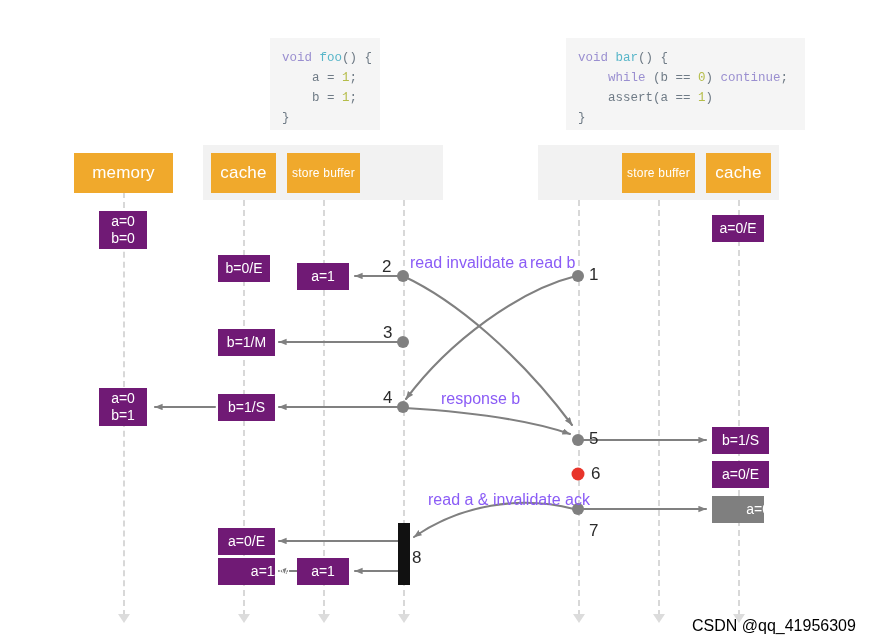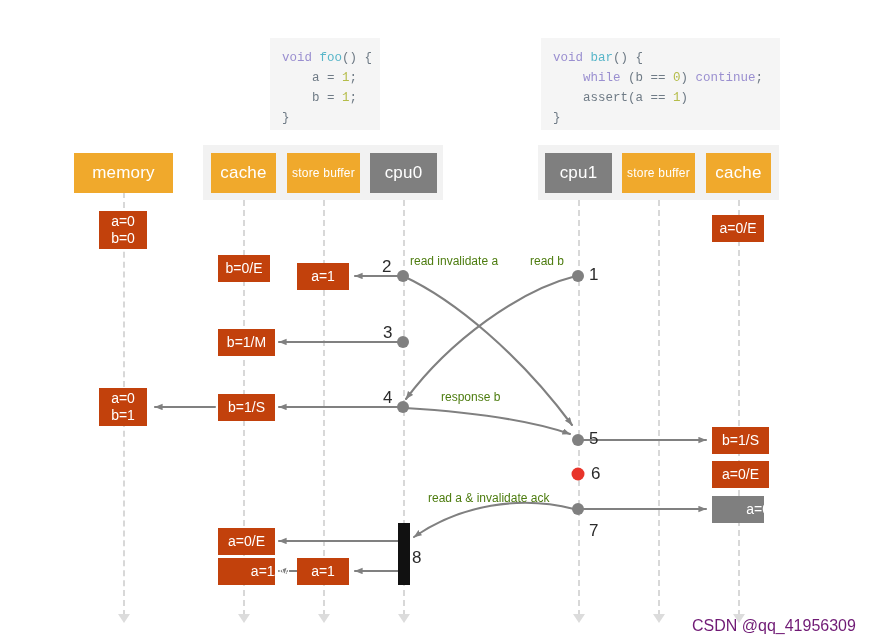--- a/index.html
+++ b/index.html
@@ -73,38 +73,38 @@
   .hdr.gray   { background: #7f7f7f; }
   .hdr.small  { font-size: 12px; }
 
   
   .vbox {
     position: absolute;
     display: flex;
     flex-direction: column;
     align-items: center;
     justify-content: center;
-    background: #c2410c;
+    background: #701a75;
     color: #ffffff;
     font-size: 14px;
     line-height: 17px;
     box-sizing: border-box;
   }
   .vbox.gray { background: #7f7f7f; }
 
   
   .step-num {
     position: absolute;
     font-size: 17px;
     color: #2b2b2b;
   }
   .arrow-label {
     position: absolute;
-    font-size: 12px;
-    color: #4d7c0f;
+    font-size: 16px;
+    color: #8b5cf6;
     white-space: nowrap;
   }
 
   
   .act-bar {
     position: absolute;
     background: #111111;
   }
 
   
@@ -121,35 +121,35 @@
   .wm-zhihu {
     position: absolute;
     font-size: 25px;
     color: #e3e3e3;
     white-space: nowrap;
     font-family: "DejaVu Sans", sans-serif;
   }
   .wm-csdn {
     position: absolute;
     font-size: 16px;
-    color: #701a75;
+    color: #000000;
     white-space: nowrap;
   }
 </style>
 </head>
 <body>
 
 <div id="stage">
 
   <div class="code-block" style="left:270px; top:38px; width:110px; height:92px;"><span class="kw">void </span><span class="fn">foo</span><span class="pl">() {</span>
 <span class="pl">    a = </span><span class="num">1</span><span class="pl">;</span>
 <span class="pl">    b = </span><span class="num">1</span><span class="pl">;</span>
 <span class="pl">}</span></div>
 
-  <div class="code-block" style="left:541px; top:38px; width:239px; height:92px;"><span class="kw">void </span><span class="fn">bar</span><span class="pl">() {</span>
+  <div class="code-block" style="left:566px; top:38px; width:239px; height:92px;"><span class="kw">void </span><span class="fn">bar</span><span class="pl">() {</span>
 <span class="pl">    </span><span class="kw">while</span><span class="pl"> (b == </span><span class="num">0</span><span class="pl">) </span><span class="kw">continue</span><span class="pl">;</span>
 <span class="pl">    assert(a == </span><span class="num">1</span><span class="pl">)</span>
 <span class="pl">}</span></div>
 
   <div class="lane-group" style="left:203px; top:145px; width:240px; height:55px;"></div>
   <div class="lane-group" style="left:538px; top:145px; width:241px; height:55px;"></div>
 
   <div class="lifeline" style="left:123px; top:192px; height:424px;"></div>
   <div class="lifeline" style="left:243px; top:200px; height:416px;"></div>
   <div class="lifeline" style="left:323px; top:200px; height:416px;"></div>
@@ -167,26 +167,20 @@
   <div class="lifeline-head" style="left:733px; top:614px;"></div>
 
   <div class="hdr orange" style="left:74px; top:153px; width:99px; height:40px;">
     <span>memory</span>
   </div>
   <div class="hdr orange" style="left:211px; top:153px; width:65px; height:40px;">
     <span>cache</span>
   </div>
   <div class="hdr orange small" style="left:287px; top:153px; width:73px; height:40px;">
     <span>store buffer</span>
-  </div>
-  <div class="hdr gray" style="left:370px; top:153px; width:67px; height:40px;">
-    <span>cpu0</span>
-  </div>
-  <div class="hdr gray" style="left:545px; top:153px; width:67px; height:40px;">
-    <span>cpu1</span>
   </div>
   <div class="hdr orange small" style="left:622px; top:153px; width:73px; height:40px;">
     <span>store buffer</span>
   </div>
   <div class="hdr orange" style="left:706px; top:153px; width:65px; height:40px;">
     <span>cache</span>
   </div>
 
   <svg class="overlay" viewBox="0 0 878 642">
     <defs>

